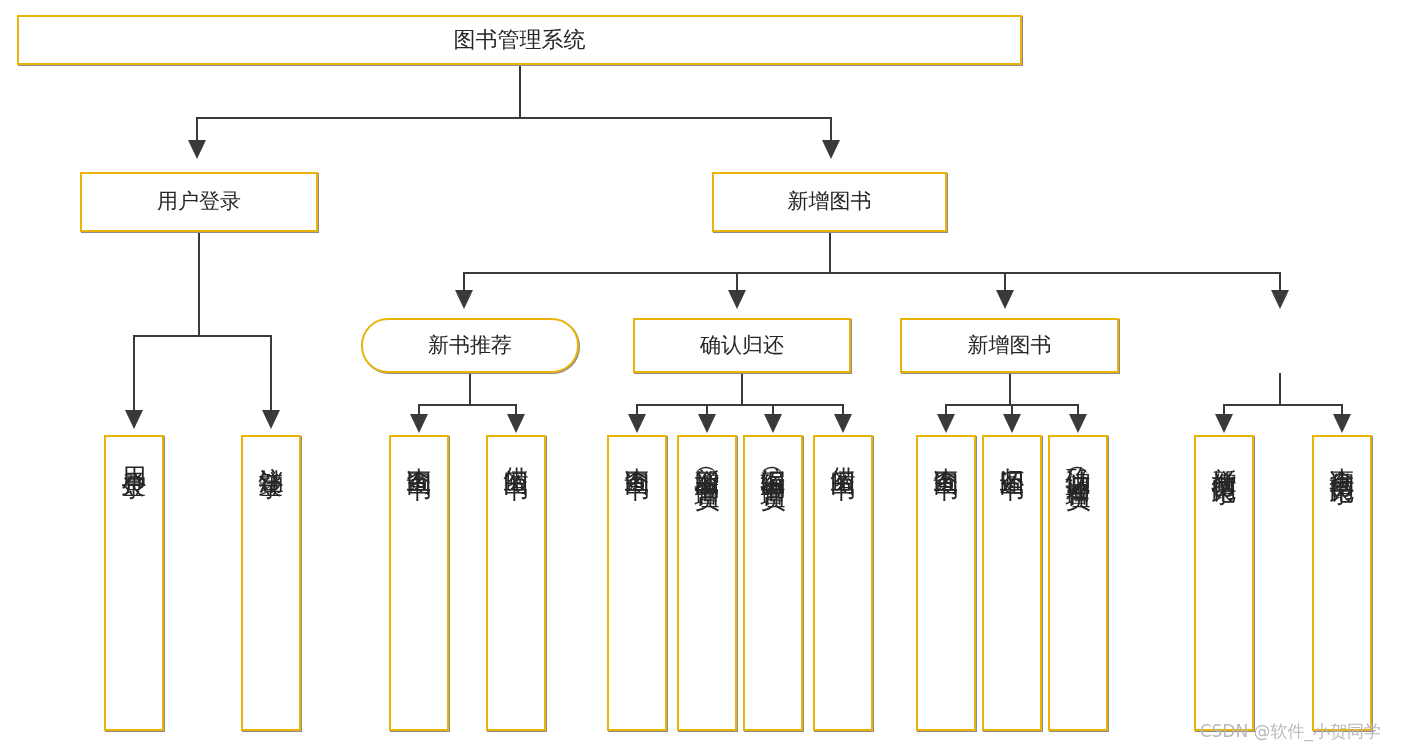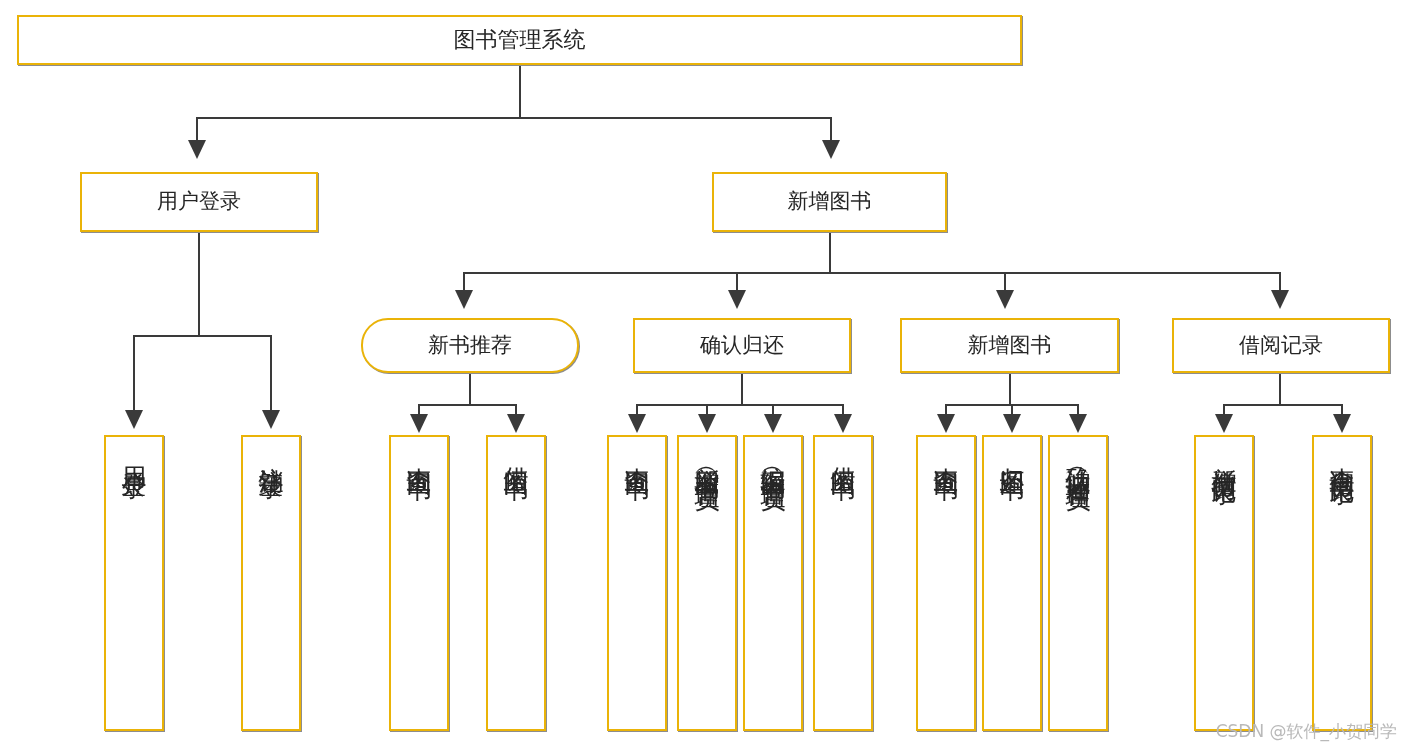--- a/index.html
+++ b/index.html
@@ -52,21 +52,21 @@
   .arw{
     position:absolute;
     width:0;height:0;
     border-left:9px solid transparent;
     border-right:9px solid transparent;
     border-top:19px solid #3a3a3a;
   }
   
   #watermark{
     position:absolute;
-    right:8px;
+    right:24px;
     bottom:4px;
     font-size:17px;
     color:#b9b9b9;
     white-space:nowrap;
     user-select:none;
     margin-top:35px;
   }
 </style>
 </head>
 <body>
@@ -149,23 +149,20 @@
   </div>
 
   <div class="node h" style="left:633px;top:318px;width:218px;height:55px;">
     <span class="lbl">确认归还</span>
   </div>
 
   <div class="node h" style="left:900px;top:318px;width:219px;height:55px;">
     <span class="lbl">新增图书</span>
   </div>
 
-  <div class="node h" style="left:1172px;top:318px;width:218px;height:55px;">
-    <span class="lbl">借阅记录</span>
-  </div>
 
   <div class="node v" style="left:104px;top:435px;width:60px;height:296px;">
     <span class="lbl">用户登录</span>
   </div>
   <div class="node v" style="left:241px;top:435px;width:60px;height:296px;">
     <span class="lbl">注销登录</span>
   </div>
 
   <div class="node v" style="left:389px;top:435px;width:60px;height:296px;">
     <span class="lbl">查询图书</span>

